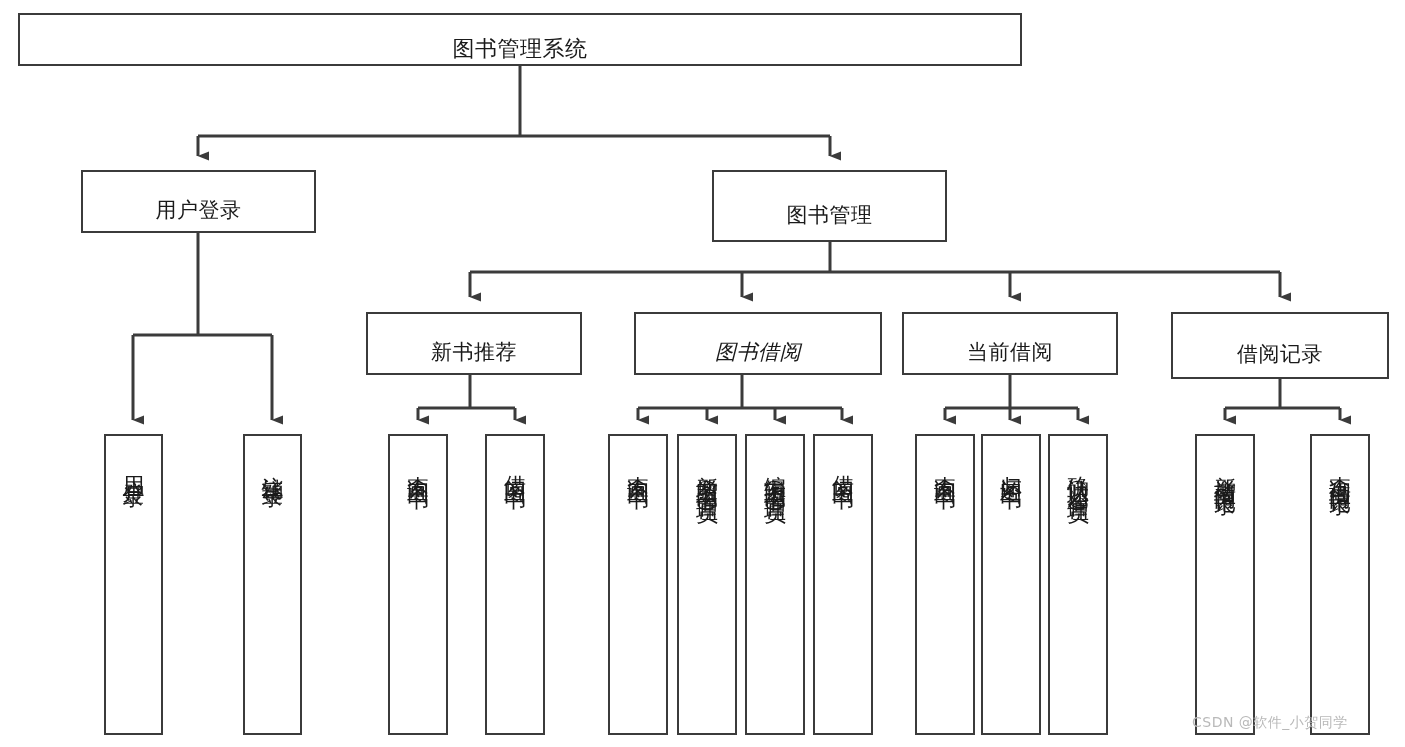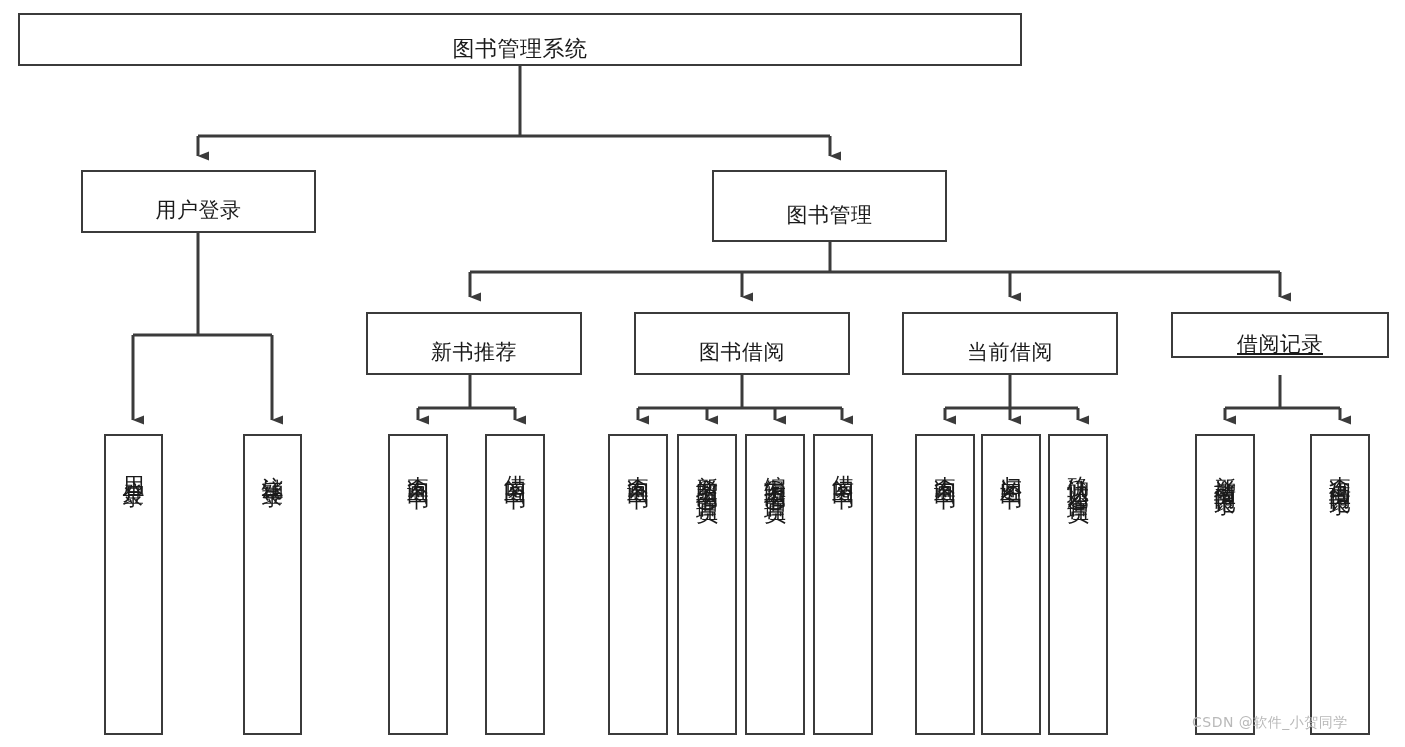--- a/index.html
+++ b/index.html
@@ -135,27 +135,27 @@
   <div class="node horiz" style="left:81px; top:170px; width:235px; height:63px;">
     <span class="label">用户登录</span>
   </div>
   <div class="node horiz" style="left:712px; top:170px; width:235px; height:72px;">
     <span class="label">图书管理</span>
   </div>
 
   <div class="node horiz" style="left:366px; top:312px; width:216px; height:63px;">
     <span class="label">新书推荐</span>
   </div>
-  <div class="node horiz" style="left:634px; top:312px; width:216px; height:63px;">
+  <div class="node horiz" style="left:634px; top:312px; width:248px; height:63px;font-style:italic;">
     <span class="label">图书借阅</span>
   </div>
   <div class="node horiz" style="left:902px; top:312px; width:216px; height:63px;">
     <span class="label">当前借阅</span>
   </div>
-  <div class="node horiz" style="left:1171px; top:312px; width:218px; height:46px;text-decoration:underline;">
+  <div class="node horiz" style="left:1171px; top:312px; width:218px; height:67px;">
     <span class="label">借阅记录</span>
   </div>
 
   <div class="node vert" style="left:104px; top:434px; width:59px; height:301px;">
     <span class="label">用户登录</span>
   </div>
   <div class="node vert" style="left:243px; top:434px; width:59px; height:301px;">
     <span class="label">注销登录</span>
   </div>
 

